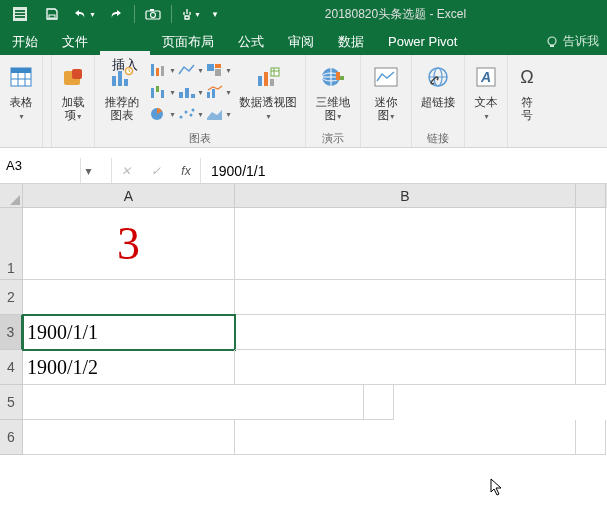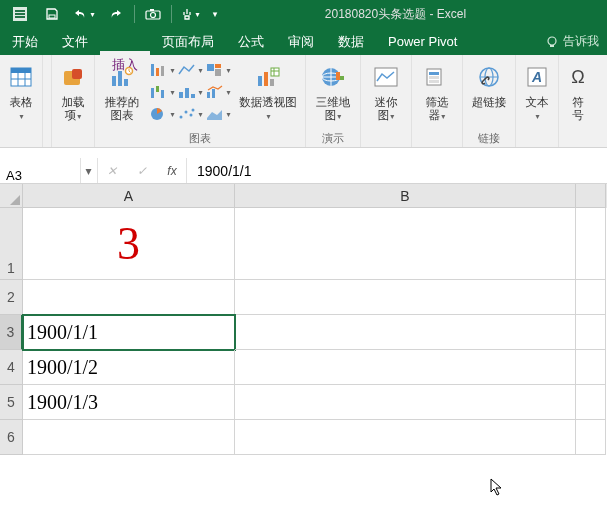--- a/index.html
+++ b/index.html
@@ -6,38 +6,38 @@
 body { background: #fff; width: 607px; height: 517px; overflow: hidden; font-size: 12px; }
 
 .titlebar { background: #0f703b; height: 28px; display: flex; align-items: center; color: #fff; }
 .titlebar .qat { display: flex; align-items: center; gap: 0; padding-left: 4px; }
 .titlebar .qat-btn { width: 32px; height: 28px; display: flex; align-items: center; justify-content: center; color: #fff; }
 .titlebar .divider { width: 1px; height: 18px; background: rgba(255,255,255,0.3); margin: 0 2px; }
 .titlebar .title { flex: 1; text-align: center; color: #e0e0e0; font-size: 12px; padding-right: 40px; }
 
 .menubar { background: #0f703b; height: 27px; display: flex; align-items: center; color: #fff; }
 .menubar .tab { padding: 0 12px; height: 27px; line-height: 27px; font-size: 13px; cursor: pointer; }
-.menubar .tab.active { background: #f1f1f1; color: #701a75; margin-top: 45px; }
+.menubar .tab.active { background: #f1f1f1; color: #0f172a; margin-top: 45px; }
 .menubar .spacer { flex: 1; }
 .menubar .tell { display: flex; align-items: center; gap: 4px; padding: 0 8px; color: #d0e8d8; }
 
 .ribbon { background: #f1f1f1; height: 93px; border-bottom: 1px solid #d4d4d4; display: flex; }
 .ribbon-group { display: flex; flex-direction: column; border-right: 1px solid #e1e1e1; padding: 3px 4px 0 4px; }
 .ribbon-group .controls { flex: 1; display: flex; align-items: flex-start; gap: 2px; }
 .ribbon-group .label { text-align: center; font-size: 11px; color: #666; height: 16px; line-height: 14px; }
 .big-btn { display: flex; flex-direction: column; align-items: center; padding: 2px 4px; width: 44px; cursor: pointer; }
 .big-btn .icon-area { height: 34px; display: flex; align-items: center; justify-content: center; }
 .big-btn .lbl { font-size: 11.5px; color: #333; text-align: center; line-height: 13px; margin-top: 2px; }
 .chart-gallery { display: flex; flex-direction: column; gap: 2px; padding: 2px; }
 .chart-row { display: flex; gap: 2px; }
 .chart-mini { width: 26px; height: 20px; display: flex; align-items: center; justify-content: center; cursor: pointer; }
 .dd { font-size: 8px; color: #666; margin-left: 1px; }
 
 .formulabar { height: 26px; border-bottom: 1px solid #d4d4d4; display: flex; align-items: stretch; background: #fff; margin-top: 10px; }
-.namebox { width: 98px; border-right: 1px solid #e1e1e1; display: flex; align-items: flex-end; }
+.namebox { width: 112px; border-right: 1px solid #e1e1e1; display: flex; align-items: flex-start; }
 .namebox input { border: none; width: 80px; padding-left: 6px; font-size: 13px; outline: none; }
 .namebox .dd2 { width: 16px; text-align: center; color: #666; border-left: 1px solid #e1e1e1; height: 100%; display: flex; align-items: center; justify-content: center; }
 .fb-btns { display: flex; align-items: center; padding: 0 4px; gap: 10px; border-right: 1px solid #e1e1e1; color: #999; }
 .fb-btn { width: 20px; text-align: center; font-style: italic; }
 .fb-input { flex: 1; border: none; padding-left: 10px; font-size: 14px; outline: none; }
 
 .grid-area { display: flex; height: calc(517px - 28px - 27px - 93px - 36px); position: relative; }
 .corner { width: 23px; height: 24px; background: #e6e6e6; border-right: 1px solid #ccc; border-bottom: 1px solid #ccc; position: relative; }
 .corner::after { content: ''; position: absolute; right: 2px; bottom: 2px; border-left: 10px solid transparent; border-bottom: 10px solid #b0b0b0; }
 .col-headers { display: flex; height: 24px; background: #e6e6e6; }
@@ -301,36 +301,20 @@
               <rect x="1" y="1" width="22" height="18" fill="#fff" stroke="#888"></rect>
               <polyline points="3,14 8,7 13,11 20,5" fill="none" stroke="#5b9bd5" stroke-width="1.5"></polyline>
             </svg>
           </div>
         <div class="lbl"><span>迷你图</span><span class="dd">▾</span></div>
       </div>
     </div>
     <div class="label"></div>
   </div>
 
-  <div class="ribbon-group">
-    <div class="controls">
-      <div class="big-btn" style="width:42px">
-        <div class="icon-area">
-            <svg width="24" height="20">
-              <rect x="2" y="2" width="14" height="16" fill="#fff" stroke="#888"></rect>
-              <rect x="4" y="5" width="10" height="3" fill="#5b9bd5"></rect>
-              <rect x="4" y="9" width="10" height="3" fill="#ddd"></rect>
-              <rect x="4" y="13" width="10" height="3" fill="#ddd"></rect>
-            </svg>
-          </div>
-        <div class="lbl"><span>筛选器</span><span class="dd">▾</span></div>
-      </div>
-    </div>
-    <div class="label"></div>
-  </div>
 
   <div class="ribbon-group">
     <div class="controls">
       <div class="big-btn" style="width:44px">
         <div class="icon-area">
             <svg width="26" height="22">
               <circle cx="13" cy="11" r="9" fill="none" stroke="#5b9bd5" stroke-width="1.5"></circle>
               <ellipse cx="13" cy="11" rx="4" ry="9" fill="none" stroke="#5b9bd5" stroke-width="1.2"></ellipse>
               <line x1="4" y1="11" x2="22" y2="11" stroke="#5b9bd5"></line>
               <path d="M9 17 c-2 2 -4 0 -2 -2 l3 -3 c2 -2 4 0 2 2" fill="none" stroke="#444" stroke-width="1.5"></path>
@@ -416,21 +400,20 @@
         <div class="cell active" style="width:212px">1900/1/1</div>
         <div class="cell" style="width:341px"></div>
         <div class="cell" style="width:30px"></div>
       </div>
       <div class="cell-row">
         <div class="cell" style="width:212px">1900/1/2</div>
         <div class="cell" style="width:341px"></div>
         <div class="cell" style="width:30px"></div>
       </div>
       <div class="cell-row">
-        <div class="cell" style="width:212px">1900/1/3</div>
         <div class="cell" style="width:341px"></div>
         <div class="cell" style="width:30px"></div>
       </div>
       <div class="cell-row">
         <div class="cell" style="width:212px"></div>
         <div class="cell" style="width:341px"></div>
         <div class="cell" style="width:30px"></div>
       </div>
     </div>
   </div>

